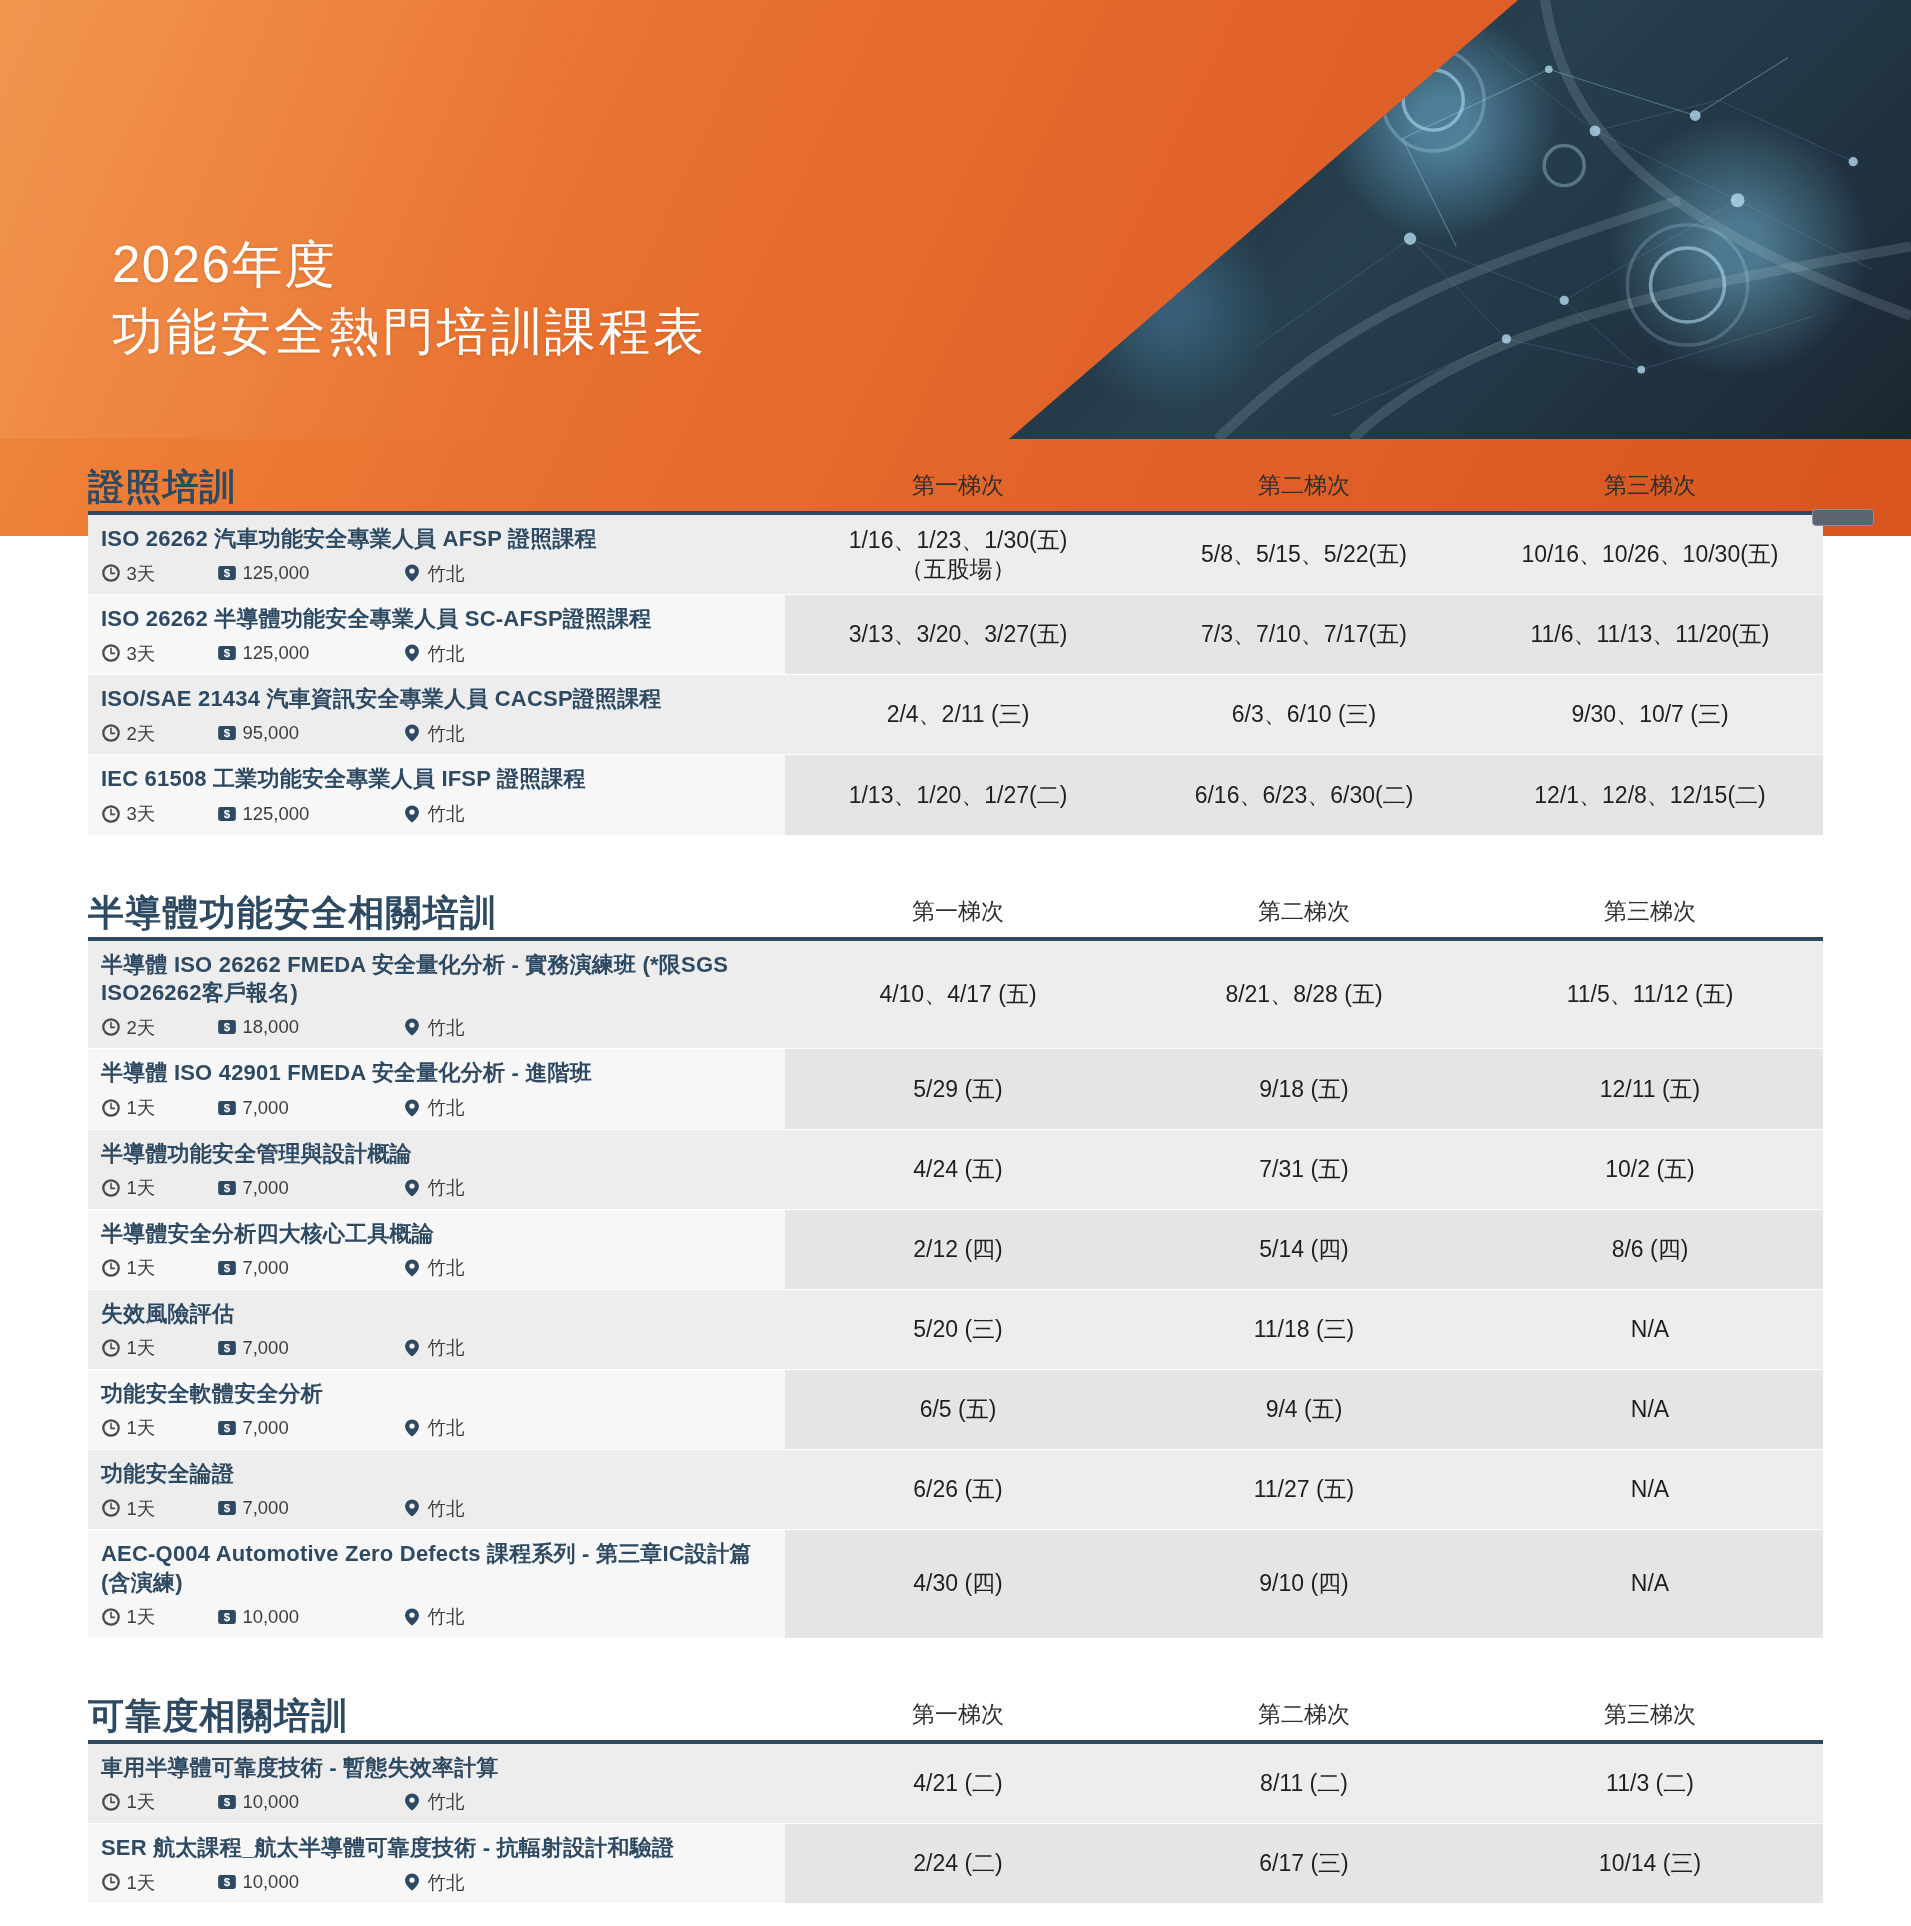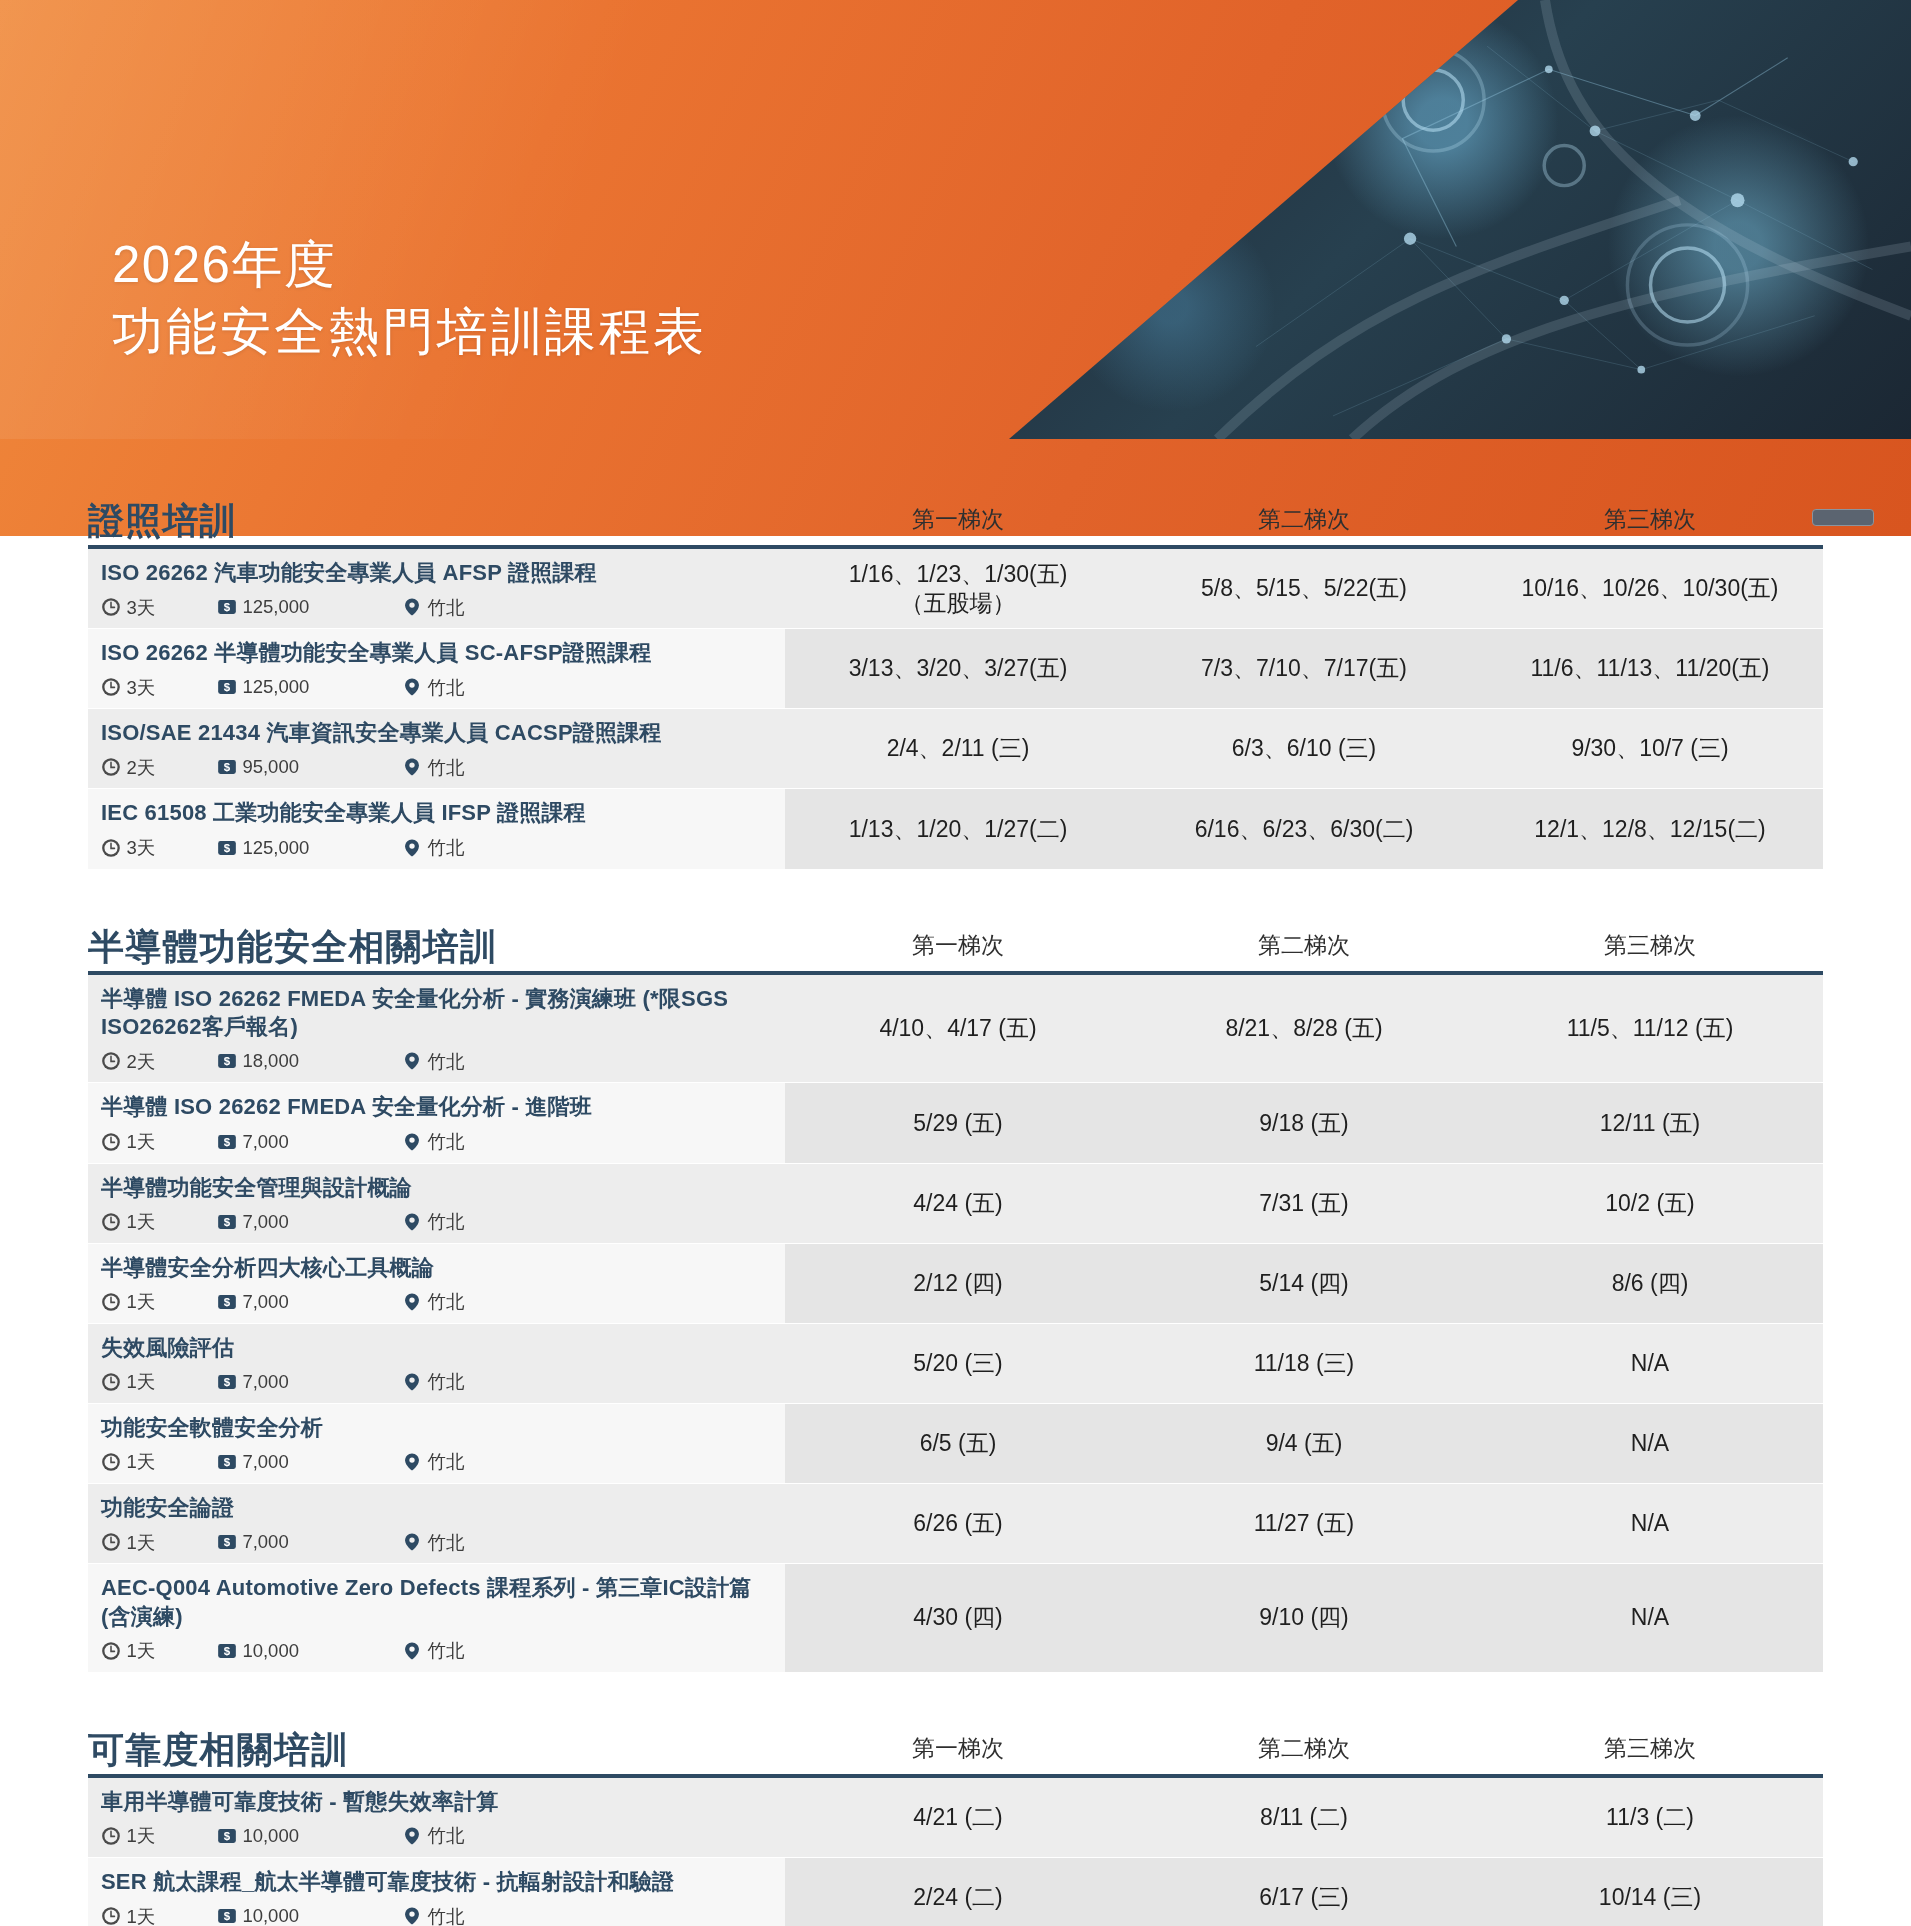--- a/index.html
+++ b/index.html
@@ -91,21 +91,21 @@
     position: absolute;
     left: 0; top: 439px;
     width: 1911px;
   }
   .sheet {
     position: relative;
     padding: 0 88px;
   }
 
   .section { margin-top: 59px; }
-  .section:first-child { margin-top: 64px; }
+  .section:first-child { margin-top: 30px; }
 
   .section-head {
     display: flex;
     align-items: flex-end;
     border-bottom: 4.2px solid #2e4a63;
     padding-bottom: 6.2px;
   }
   .section-title {
     flex: 0 0 697px;
     font-size: 36px;
@@ -473,21 +473,21 @@
                   </span>
                 </div>
               </td>
               <td class="c-batch">4/10、4/17 (五)</td>
               <td class="c-batch">8/21、8/28 (五)</td>
               <td class="c-batch">11/5、11/12 (五)</td>
             </tr>
 
             <tr class="row-even">
               <td class="c-name">
-                <div class="cname-text">半導體 ISO 26262 FMEDA 安全量化分析 - 進階班</div>
+                <div class="cname-text">半導體 ISO 42901 FMEDA 安全量化分析 - 進階班</div>
                 <div class="meta">
                   <span class="mitem days">
                     <span class="ic">
                       <svg viewBox="0 0 52 52">
                           <circle cx="26" cy="26" r="23" fill="#4a4a4a"></circle>
                           <circle cx="26" cy="26" r="17" fill="#f7f7f7"></circle>
                           <path d="M26 14 v13 h9" stroke="#4a4a4a" stroke-width="4" fill="none" stroke-linecap="round"></path>
                         </svg>
                     </span>
                     <span>1天</span>

